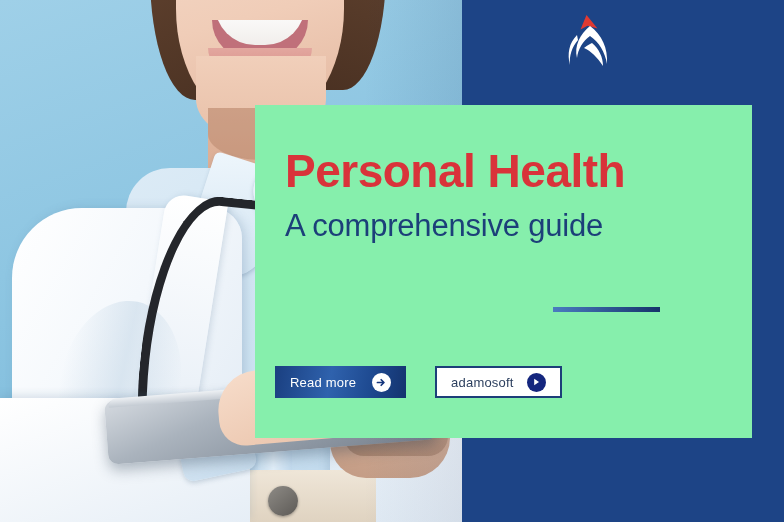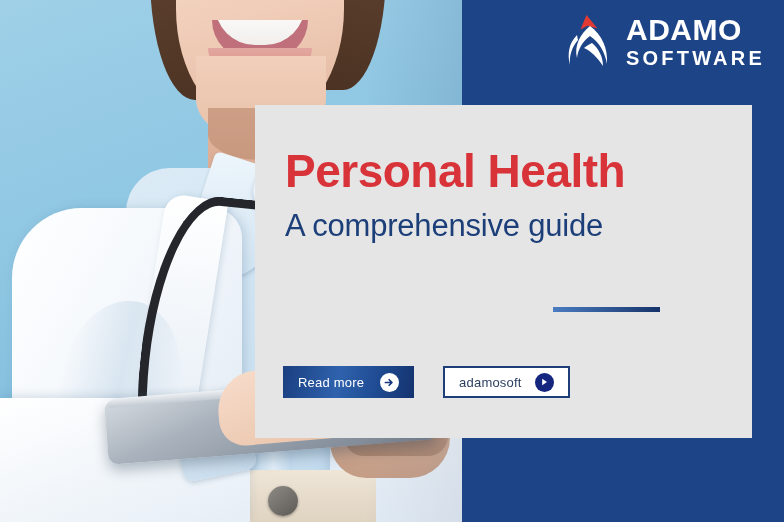--- a/index.html
+++ b/index.html
@@ -123,32 +123,32 @@
   
   .logo{position:absolute;left:566px;top:8px;width:192px;height:66px;display:flex;
     align-items:center;gap:10px;}
   .logo-mark{position:relative;width:50px;height:58px;flex:0 0 50px;}
   .logo-text{display:flex;flex-direction:column;justify-content:center;line-height:1;}
   .logo-adamo{color:#fff;font-size:30px;font-weight:bold;letter-spacing:.5px;}
   .logo-software{color:#fff;font-size:20px;font-weight:bold;letter-spacing:3.2px;
     margin-top:3px;}
 
   
-  .card{position:absolute;left:255px;top:105px;width:497px;height:333px;background:#e5e5e5;}
+  .card{position:absolute;left:255px;top:105px;width:497px;height:333px;background:#86efac;}
   .card-inner{position:absolute;left:30px;top:40px;right:26px;}
 
   .title{color:#d9333a;font-size:46px;font-weight:bold;line-height:1.16;
     letter-spacing:-0.5px;margin:0;}
   .subtitle{color:#1c3f79;font-size:31px;font-weight:normal;letter-spacing:-0.2px;
     margin:10px 0 0 0;line-height:1.15;}
   .rule{position:absolute;left:298px;top:202px;width:107px;height:5px;
     background:linear-gradient(90deg,#4a7cc0,#16336a);}
 
   
-  .btn-row{position:absolute;left:28px;top:261px;display:flex;align-items:center;gap:29px;}
+  .btn-row{position:absolute;left:20px;top:261px;display:flex;align-items:center;gap:29px;}
   .btn-read{display:flex;align-items:center;gap:16px;padding:0 15px;height:32px;
     background:linear-gradient(100deg,#1a3f80 0%,#2f62ad 42%,#1e4a91 72%,#14336e 100%);
     border:none;cursor:pointer;}
   .btn-read-label{color:#fff;font-size:13px;letter-spacing:.2px;}
   .circ-arrow{width:19px;height:19px;border-radius:50%;background:#fff;
     display:flex;align-items:center;justify-content:center;flex:0 0 19px;}
   .btn-soft{display:flex;align-items:center;gap:13px;padding:0 14px;height:32px;
     background:#fff;border:2px solid #1c3f79;cursor:pointer;}
   .btn-soft-label{color:#2c3f5e;font-size:13px;letter-spacing:.2px;text-align:right;}
   .circ-play{width:19px;height:19px;border-radius:50%;background:#14267e;
@@ -213,24 +213,20 @@
   <div class="logo">
     <span class="logo-mark">
       <svg viewBox="0 0 50 58" width="50" height="58" aria-hidden="true">
         <path d="M20.5 3 L31.5 16.5 L21.5 13.8 L14.5 17.5 Z" fill="#e03a32"></path>
         <path d="M24 14 C36 23 42 36 41 52 C39 40 33 30 24 24 C17 29 12 37 11 46
                  C8 34 14 22 24 14 Z" fill="#ffffff"></path>
         <path d="M12 28 C6 35 3 44 4 53 C1 42 3 31 11 23 Z" fill="#ffffff"></path>
         <path d="M26 31 C33 37 37 45 37 54 C31 45 25 39 18 36 C22 33 24 32 26 31 Z" fill="#ffffff"></path>
       </svg>
     </span>
-    <span class="logo-text">
-      <span class="logo-adamo">ADAMO</span>
-      <span class="logo-software">SOFTWARE</span>
-    </span>
   </div>
 
   <div class="card">
     <div class="card-inner">
       <h1 class="title">
         <span>Personal Health</span><br>
       </h1>
       <h2 class="subtitle">A comprehensive guide</h2>
     </div>
 

